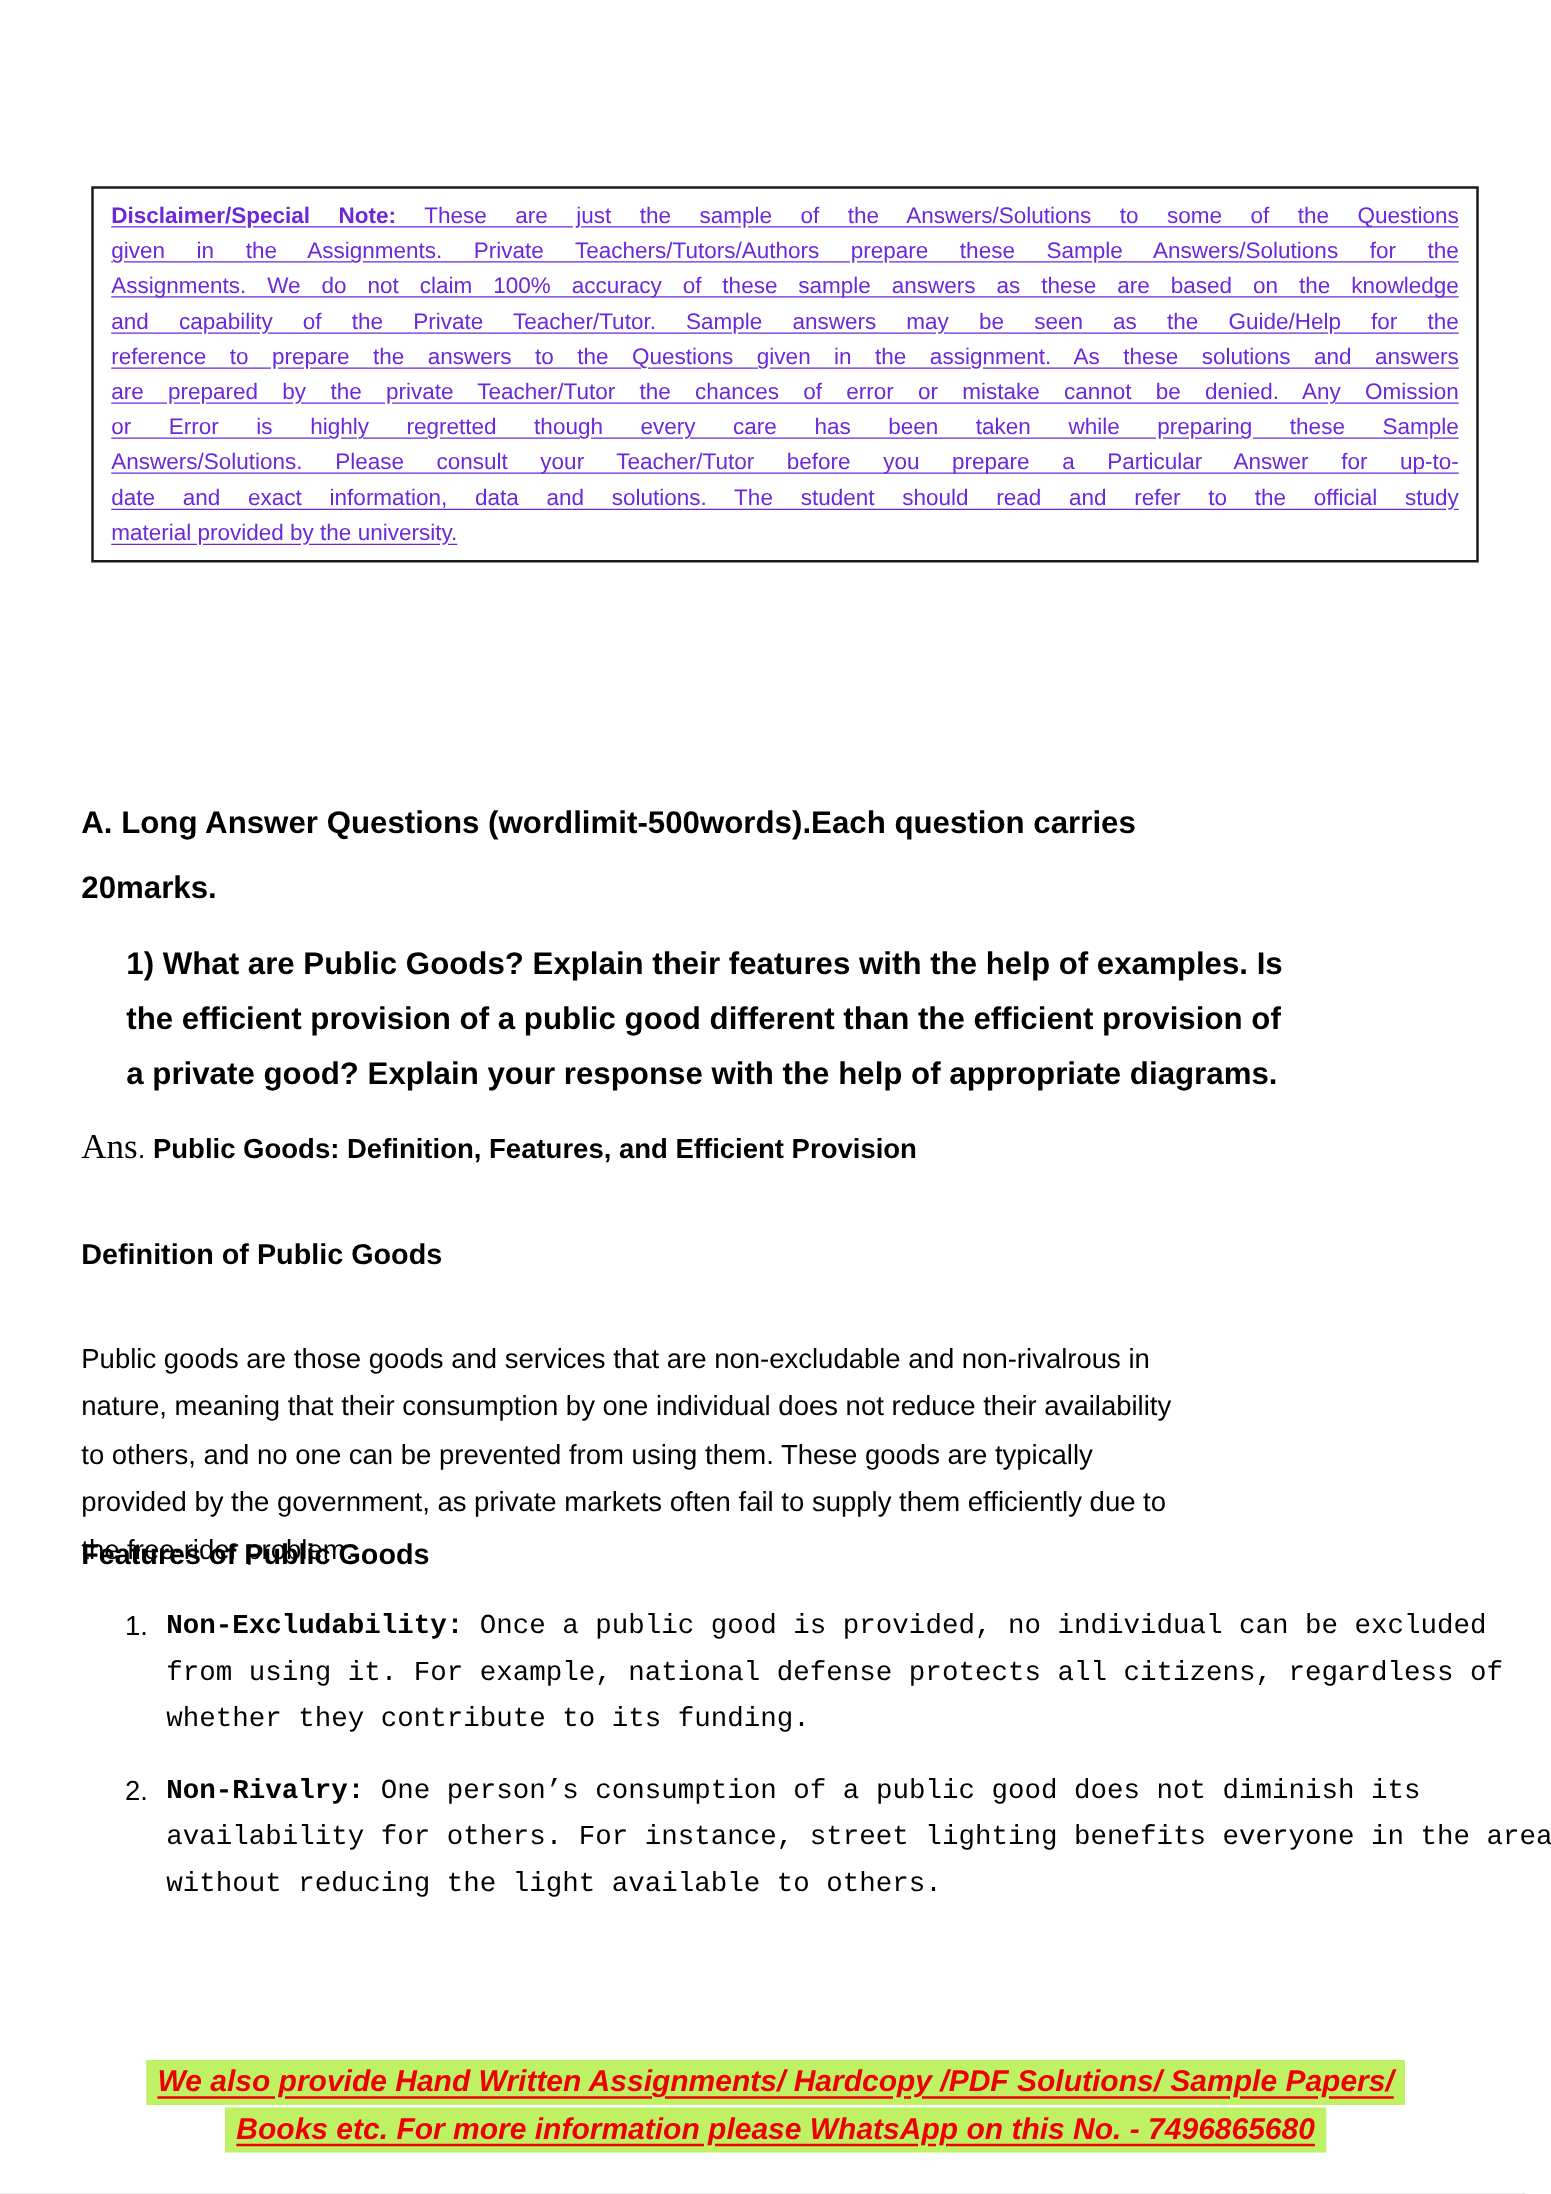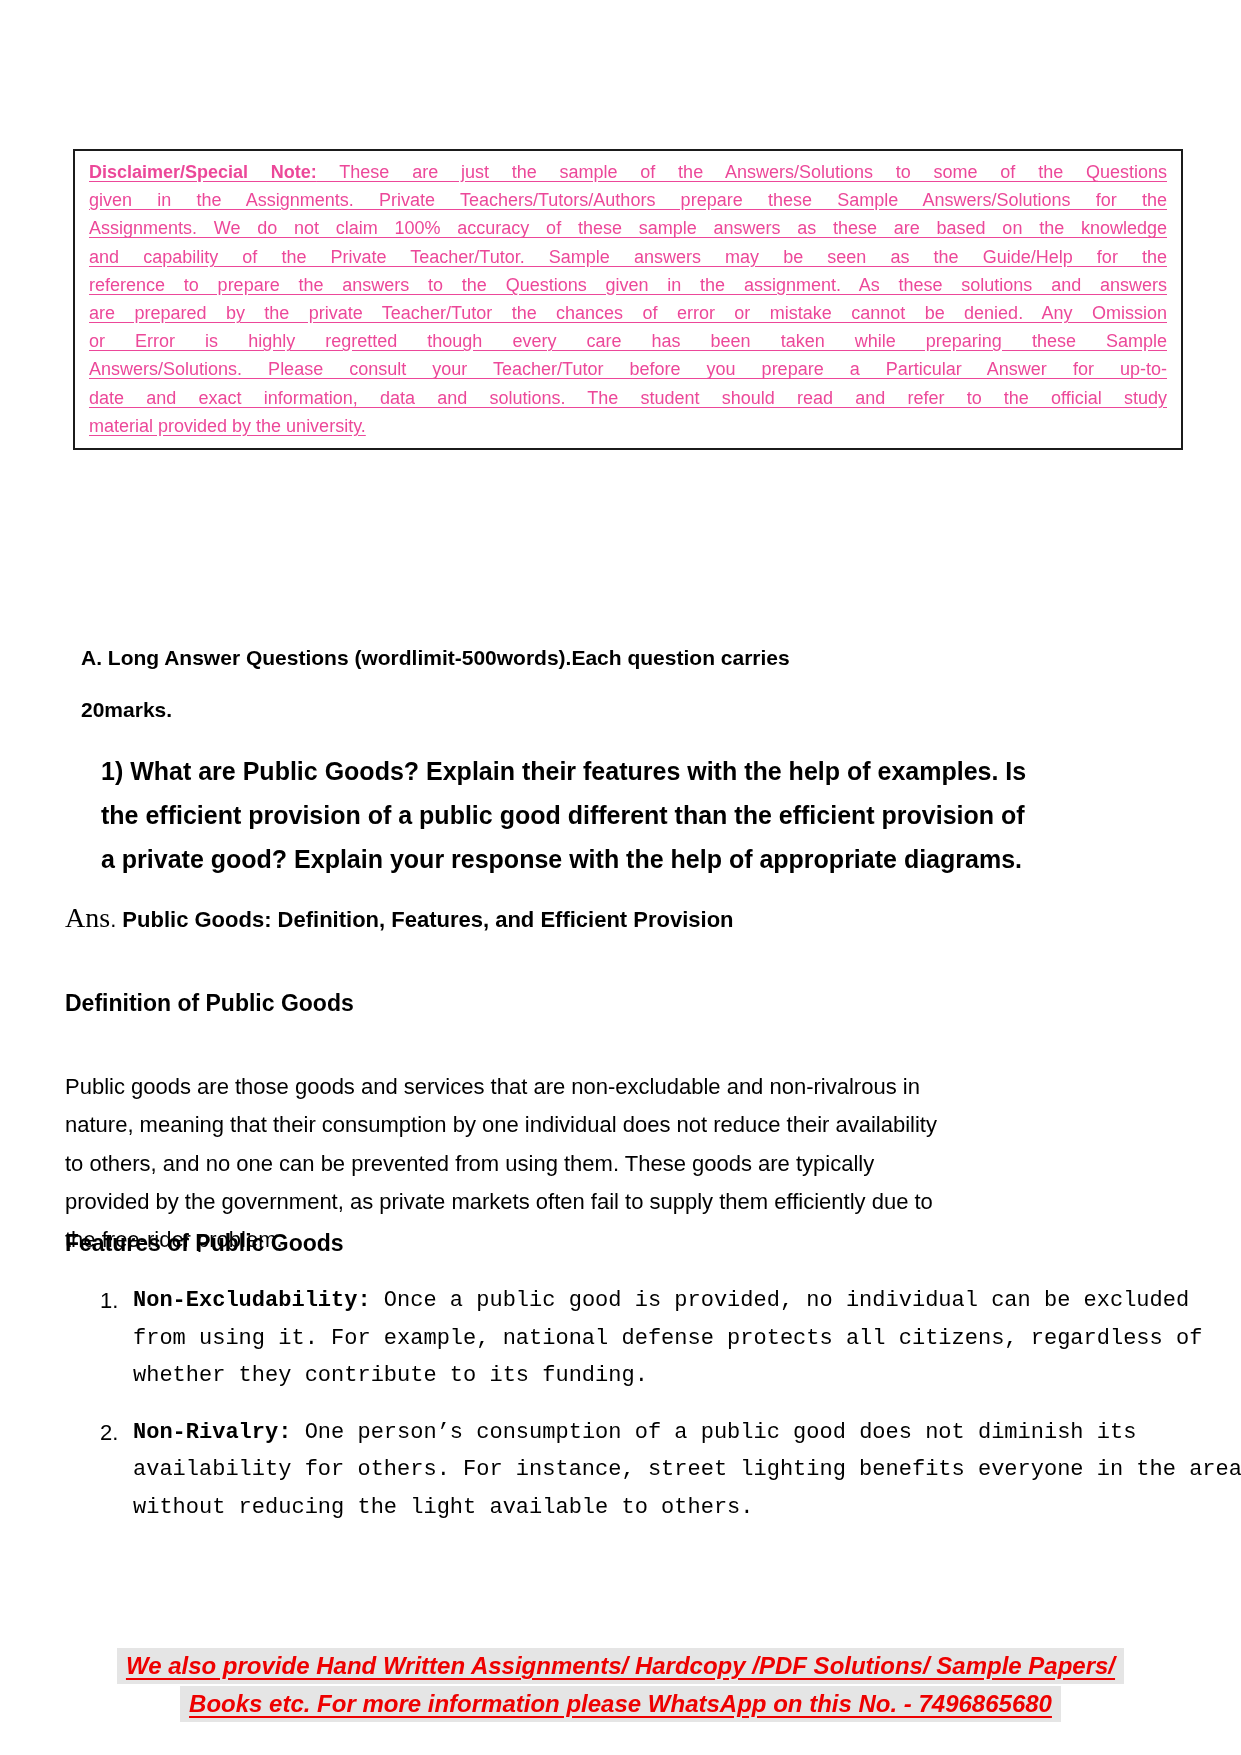--- a/index.html
+++ b/index.html
@@ -14,36 +14,36 @@
     overflow:hidden;
   }
 
   
   .disclaimer-box {
     position:absolute; left:73px; top:149px; width:1110px;
     box-sizing:border-box;
     border:2px solid #1b1b1b;
     padding:7px 14px 8px 14px;
     font-size:18px; line-height:28.2px;
-    color:#ec4899;
+    color:#6d28d9;
   }
   .disc-line {
     display:block;
     text-align:justify;
     text-align-last:justify;
     text-decoration:underline;
     text-underline-offset:3px;
   }
   .disc-line--last { text-align-last:left; }
   .disc-prefix { font-weight:bold; }
 
   
   .section-heading {
-    position:absolute; left:81px; top:632px;
-    font-size:21px; font-weight:bold; line-height:52px;
+    position:absolute; left:65px; top:632px;
+    font-size:25px; font-weight:bold; line-height:52px;
   }
   .section-heading .h-line { display:block; white-space:nowrap; }
 
   
   .question {
     position:absolute; left:65px; top:749px;
     font-size:25px; font-weight:bold; line-height:44px;
   }
   .question .h-line { display:block; white-space:nowrap;margin-left:36px; }
 
@@ -79,21 +79,21 @@
 
   
   .footer-banner {
     position:absolute; left:0; right:0; top:1648px;
     text-align:center;
     font-size:24px; font-weight:bold; font-style:italic;
     line-height:30px;
   }
   .footer-line {
     display:inline-block;
-    background:#e5e5e5;
+    background:#bef264;
     color:#ee0000;
     padding:3px 9px;
     margin-bottom:2px;
     text-decoration:underline;
     text-underline-offset:4px;
     white-space:nowrap;
   }
 </style>
 </head>
 <body>

